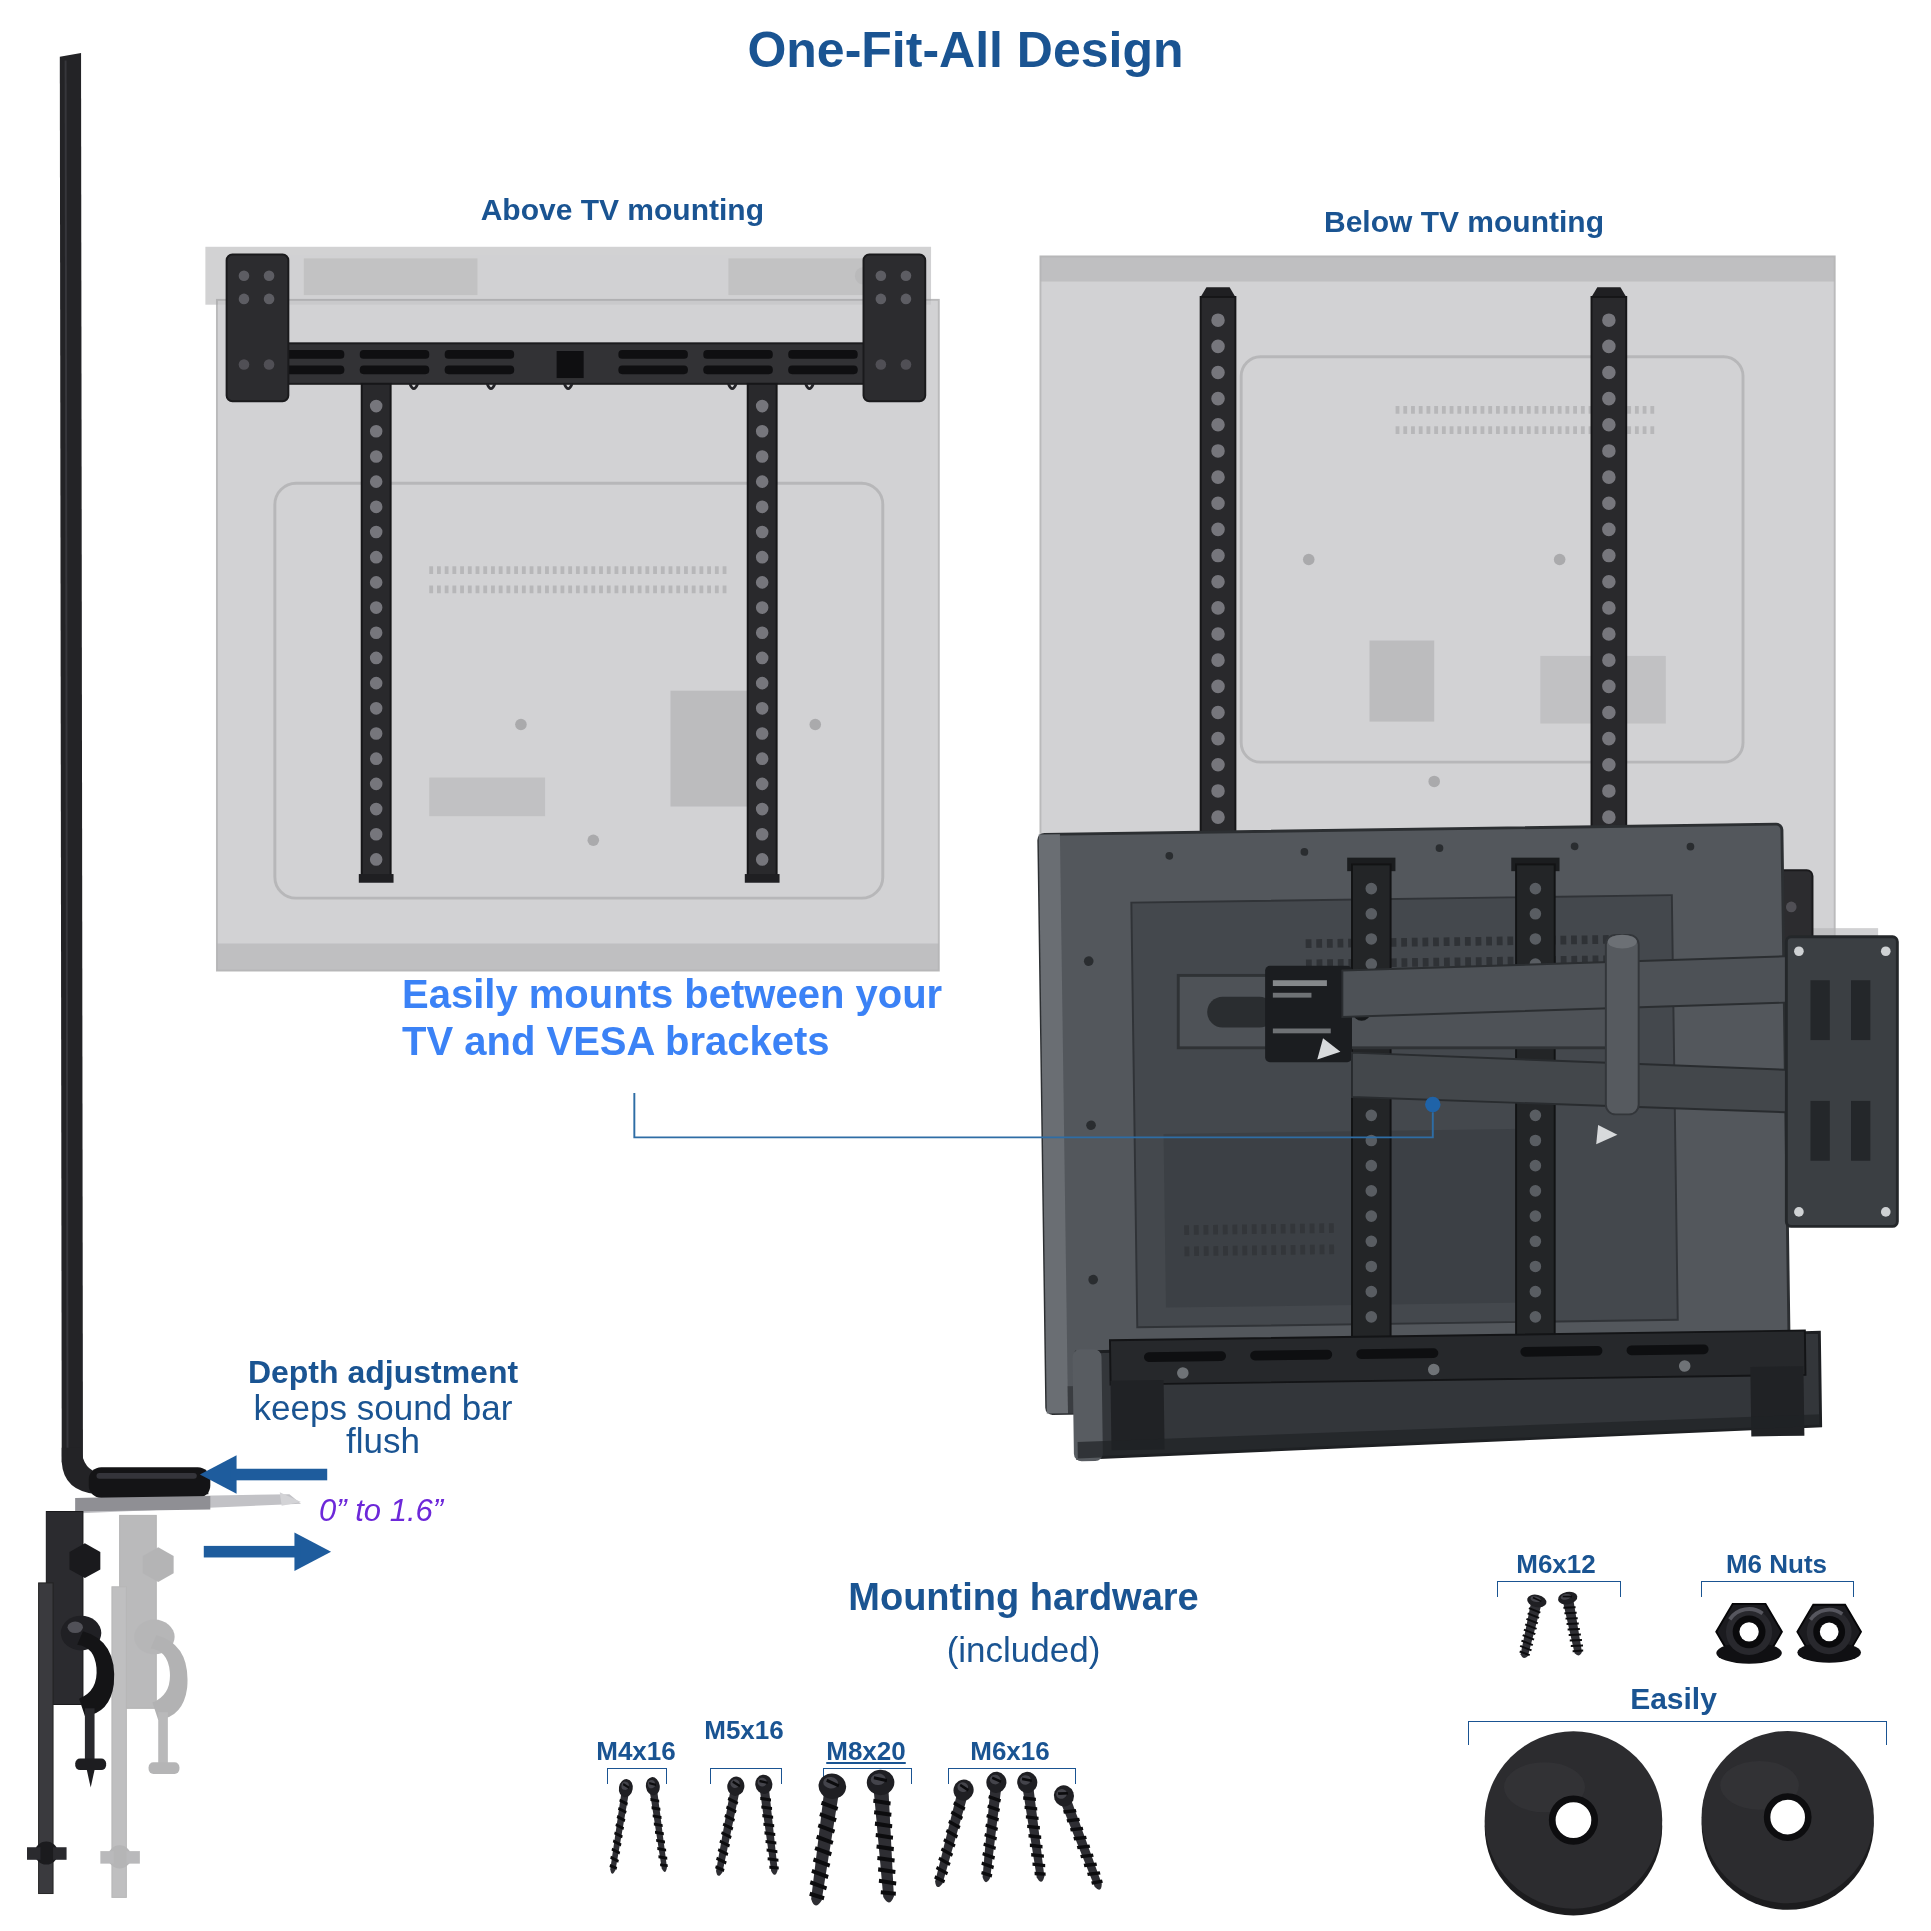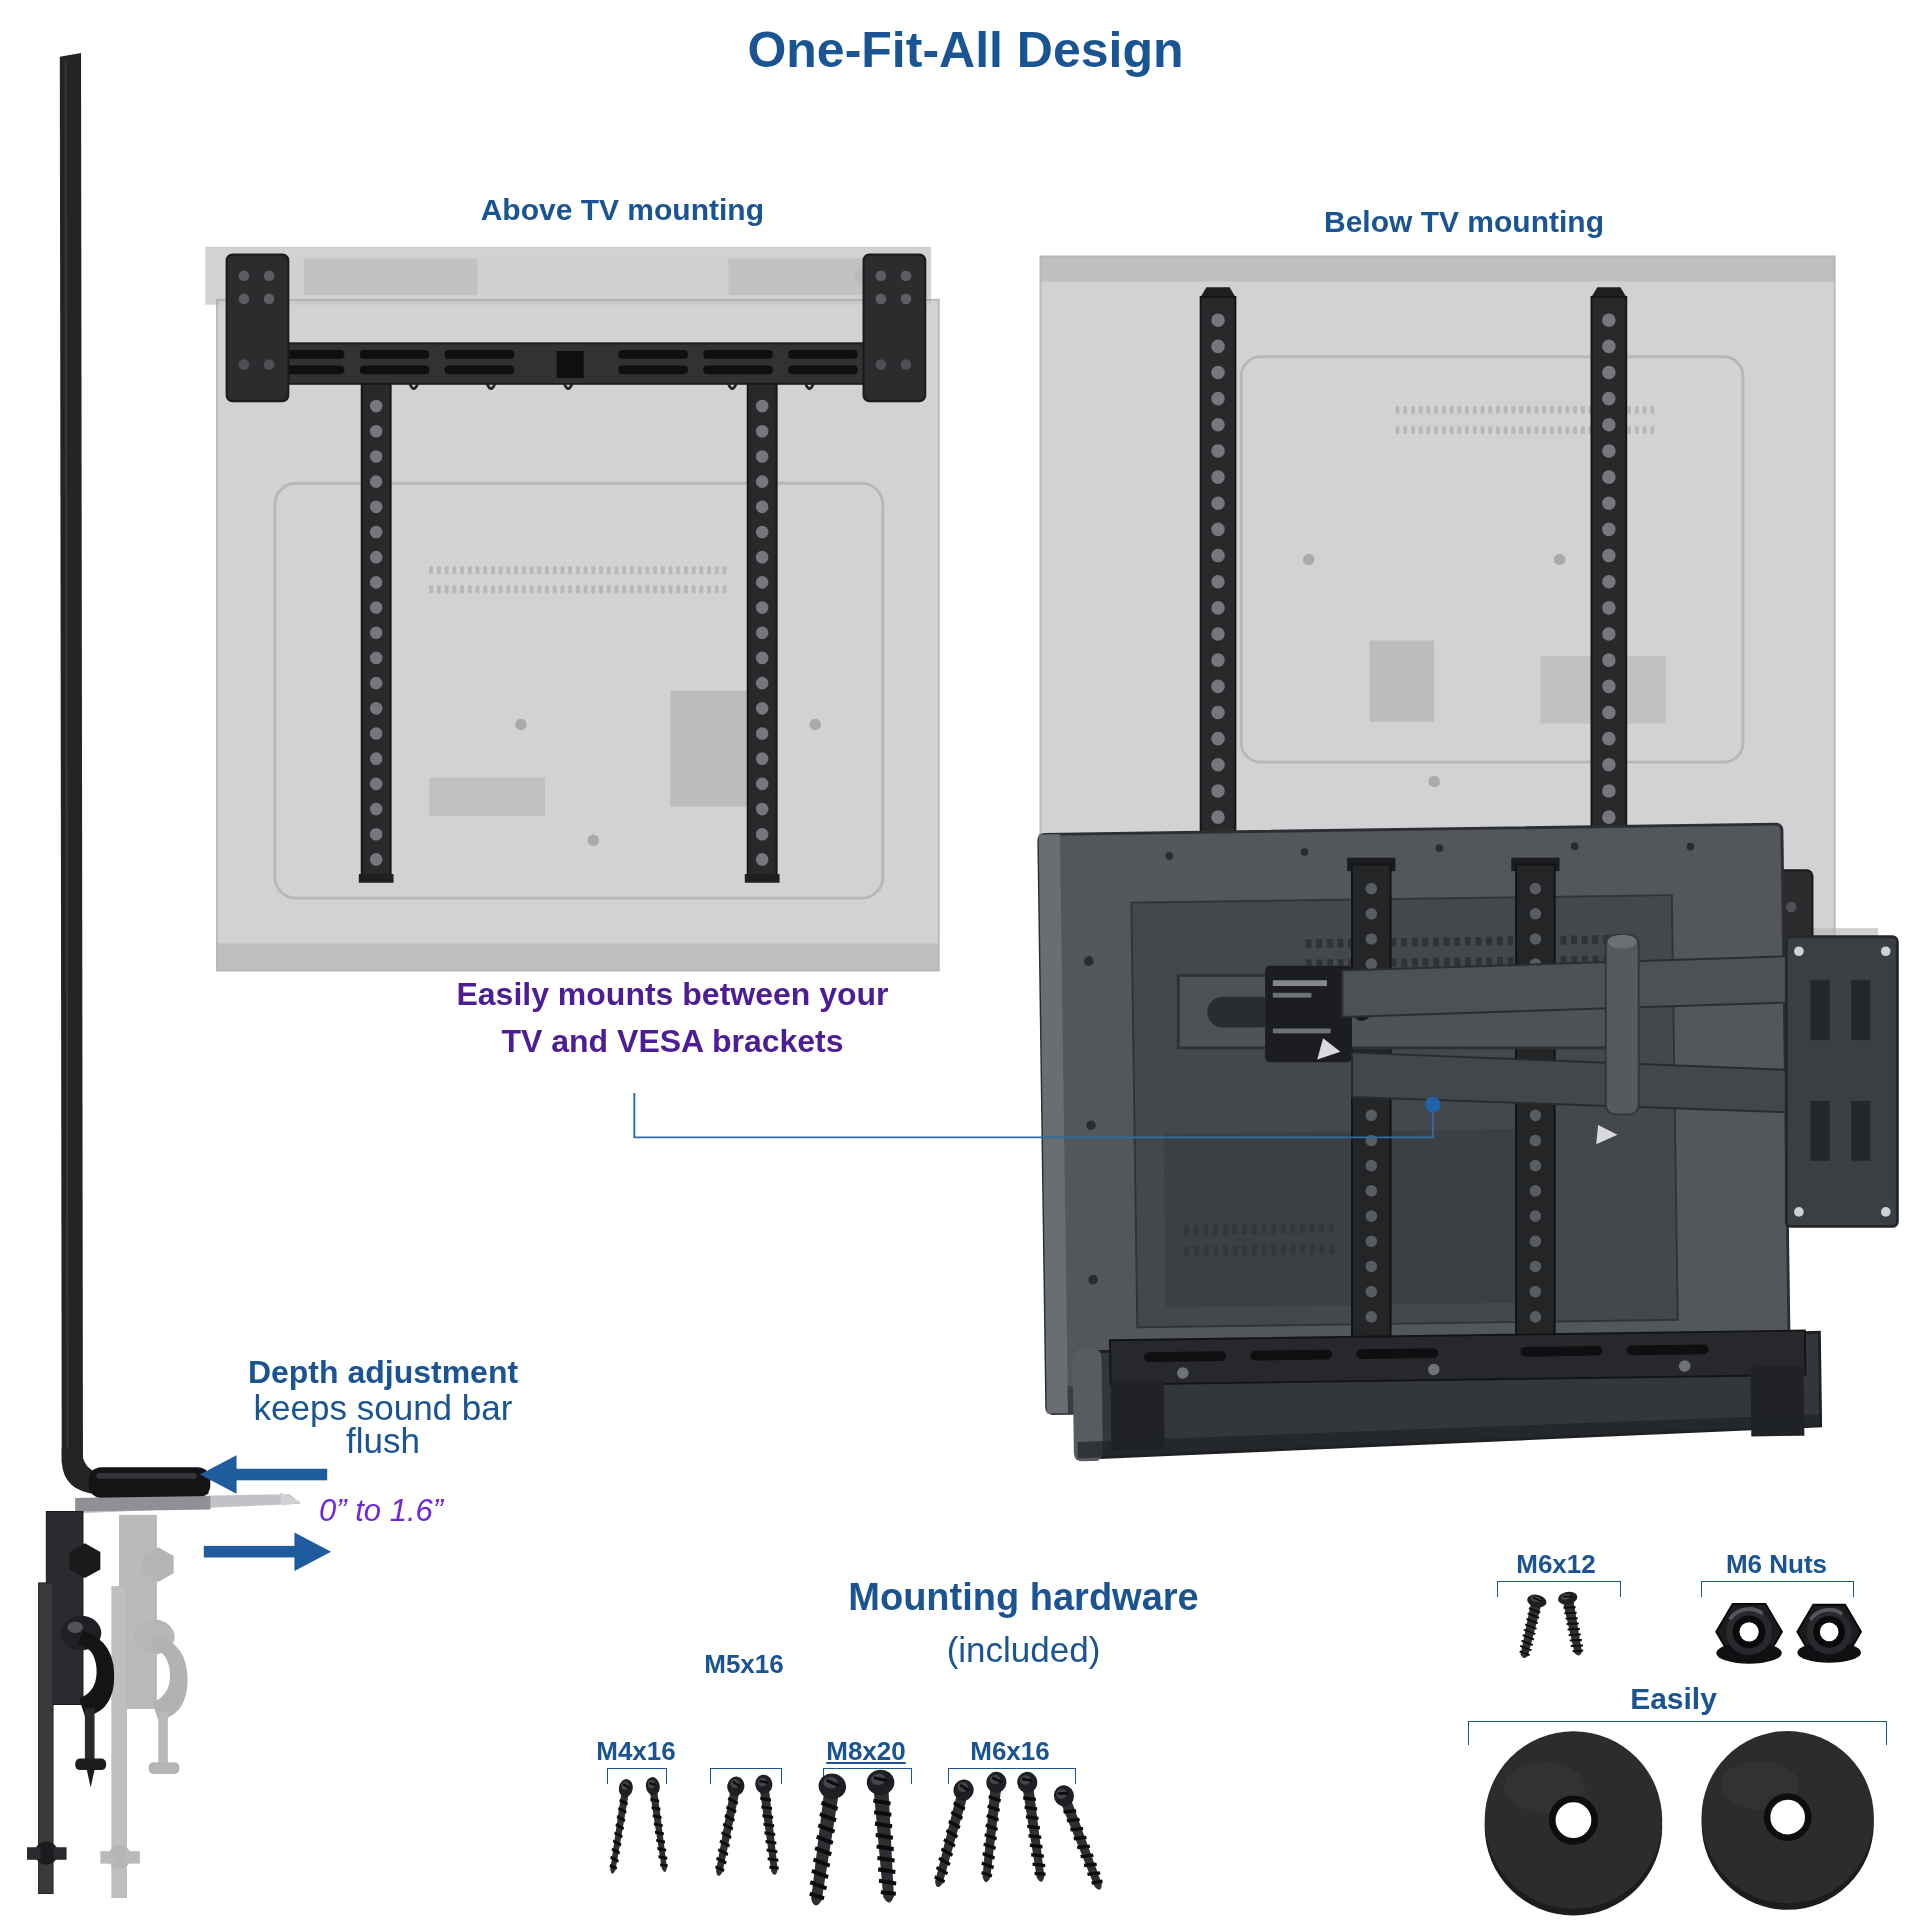--- a/index.html
+++ b/index.html
@@ -10,22 +10,22 @@
   .abs { position:absolute; }
   .page-title {
     position:absolute; top:21px; left:0; width:1931px; text-align:center;
     font-size:50px; font-weight:bold; color:#1a5492; letter-spacing:0px;
   }
   .diagram-label {
     position:absolute; width:386px; text-align:right;
     font-size:30px; font-weight:bold; color:#1a5492;
   }
   .callout-main {
-    position:absolute; left:402px; top:971px; width:541px; text-align:center;
-    font-size:32px; font-weight:bold; color:#4c1d95; line-height:47px;
+    position:absolute; left:402px; top:971px; width:541px; text-align:left;
+    font-size:40px; font-weight:bold; color:#3b82f6; line-height:47px;
   }
   .depth-block { position:absolute; left:238px; top:1354px; width:290px; text-align:center; }
   .depth-title { font-size:32px; font-weight:bold; color:#1a5492; line-height:37px; }
   .depth-sub   { font-size:35px; color:#1a5492; line-height:33px; }
   .depth-range { position:absolute; left:319px; top:1493px; width:154px; font-size:31px; color:#6d28d9;font-style:italic; }
   .hw-title {
     position:absolute; left:782px; top:1576px; width:483px; text-align:center;
     font-size:38px; font-weight:bold; color:#1a5492;
   }
   .hw-subtitle {
@@ -367,21 +367,21 @@
       <rect x="6" y="96" width="100" height="12"></rect>
     </g>
   </svg>
 
   <div class="depth-range">0” to 1.6”</div>
 
   <div class="hw-title">Mounting hardware</div>
   <div class="hw-subtitle">(included)</div>
 
   <div class="hw-label" style="left:579px; top:1736px; width:114px;">M4x16</div>
-  <div class="hw-label" style="left:686px; top:1649px; width:116px;">M5x16</div>
+  <div class="hw-label" style="left:686px; top:1715px; width:116px;">M5x16</div>
   <div class="hw-label" style="left:808px; top:1736px; width:116px;text-decoration:underline;">M8x20</div>
   <div class="hw-label" style="left:952px; top:1736px; width:116px;">M6x16</div>
   <div class="hw-label" style="left:1498px; top:1549px; width:116px;">M6x12</div>
   <div class="hw-label" style="left:1709px; top:1549px; width:135px;">M6 Nuts</div>
   <div class="hw-label big" style="left:1577px; top:1682px; width:193px;">Easily</div>
 
   <div class="hw-bracket" style="left:607px;  top:1768px; width:58px;"></div>
   <div class="hw-bracket" style="left:710px;  top:1768px; width:70px;"></div>
   <div class="hw-bracket" style="left:823px;  top:1768px; width:87px;"></div>
   <div class="hw-bracket" style="left:948px;  top:1768px; width:126px;"></div>

